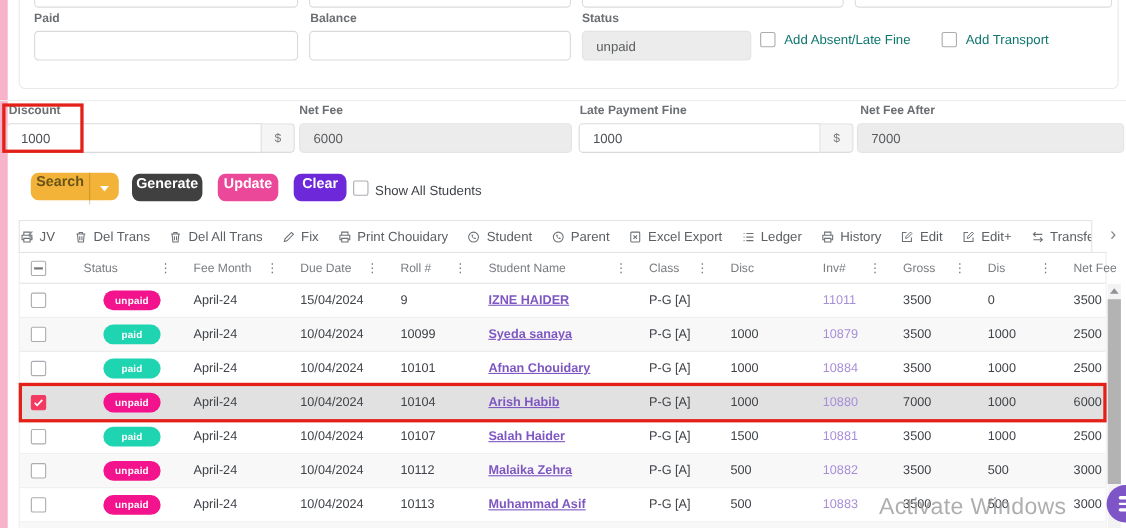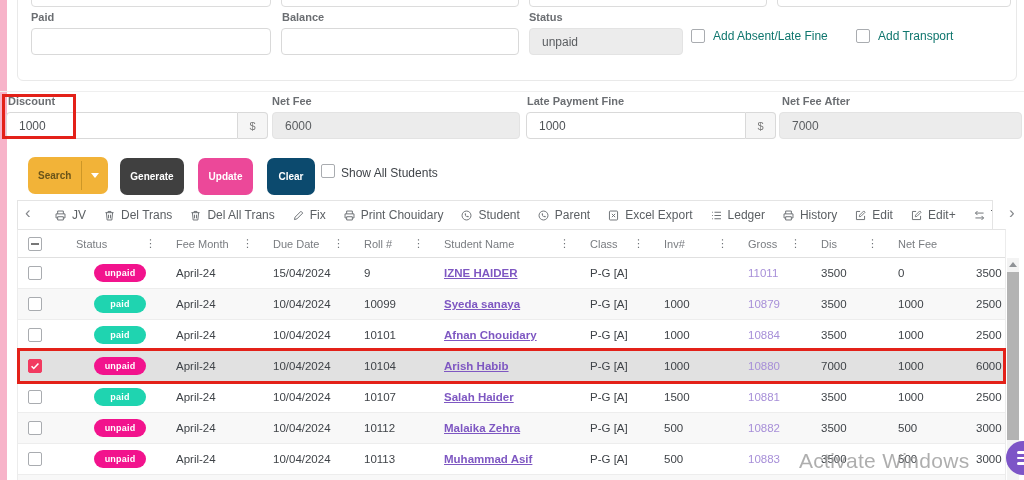--- a/index.html
+++ b/index.html
@@ -25,38 +25,38 @@
   .ckb{width:14px;height:14px;border:1.5px solid #a9acb0;border-radius:2px;background:#fff;
         box-sizing:border-box;display:flex;align-items:center;justify-content:center;flex:none}
   .ckb .dash{width:8px;height:2px;background:#777}
   .cb-label{font-size:12px;color:#0f766e;white-space:nowrap}
 
   
   .red-discount{position:absolute;left:2px;top:94px;width:68px;height:39px;
         border:3px solid #e32119;z-index:6;pointer-events:none}
 
   
-  .btn{position:absolute;height:37px;border-radius:7px;color:#fff;font-size:10px;font-weight:700;
-        display:flex;align-items:center;justify-content:center;border:none;cursor:pointer}
+  .btn{position:absolute;height:25px;border-radius:7px;color:#fff;font-size:13px;font-weight:700;
+        display:flex;align-items:flex-start;justify-content:center;border:none;cursor:pointer}
   .btn-search{left:28px;top:157px;width:80px;background:#f2b338;color:#6a541a;padding:0}
   .btn-search .main{width:54px;text-align:center}
   .btn-search .caretbox{width:26px;height:29px;display:flex;align-items:center;justify-content:center;
         border-left:1px solid rgba(120,85,0,.30)}
   .caret-down{width:0;height:0;border-left:4px solid transparent;border-right:4px solid transparent;
         border-top:5px solid #fff}
   .btn-generate{left:120px;top:158px;width:64px;background:#404040}
   .btn-update{left:198px;top:158px;width:55px;background:#ec4899}
-  .btn-clear{left:267px;top:158px;width:48px;background:#0c4a6e}
+  .btn-clear{left:267px;top:158px;width:48px;background:#6d28d9}
   .showall-box{position:absolute;left:321px;top:164px}
   .showall-label{position:absolute;left:341px;top:166px;font-size:12px;color:#3f4348}
 
   
   .toolbar{position:absolute;left:17px;top:200px;width:976px;height:30px;border:1px solid #e4e4e4;
         background:#fff;box-sizing:border-box;display:flex;align-items:center;overflow:hidden;
-        padding-left:36px;gap:17px;white-space:nowrap}
+        gap:17px;white-space:nowrap}
   .tb-item{display:flex;align-items:center;gap:5px;color:#5c6064;font-size:12px;flex:none;cursor:pointer}
   .tb-icon{display:flex}
   .tb-icon svg{width:13px;height:13px;display:block;color:#6d7175}
   .tb-prev{position:absolute;left:25px;top:203px;font-size:17px;color:#85888c;z-index:2;cursor:pointer}
   .tb-next{position:absolute;left:1009px;top:203px;font-size:17px;color:#85888c;cursor:pointer}
 
   
   .table{position:absolute;left:17px;top:229px;width:989px;border-top:1px solid #e4e4e4;
         border-left:1px solid #ececec;border-right:1px solid #ececec;box-sizing:border-box;background:#fff}
   .grid{display:grid;grid-template-columns:58px 100px 97px 91px 80px 146px 74px 84px 73px 77px 78px 31px;
@@ -294,20 +294,23 @@
       </div>
       <div class="th">
         <div class="th-label">Student Name</div>
         <div class="kebab">⋮</div>
       </div>
       <div class="th">
         <div class="th-label">Class</div>
         <div class="kebab">⋮</div>
       </div>
       <div class="th">
+        <div class="th-label">Disc</div>
+      </div>
+      <div class="th">
         <div class="th-label">Inv#</div>
         <div class="kebab">⋮</div>
       </div>
       <div class="th">
         <div class="th-label">Gross</div>
         <div class="kebab">⋮</div>
       </div>
       <div class="th">
         <div class="th-label">Dis</div>
         <div class="kebab">⋮</div>

